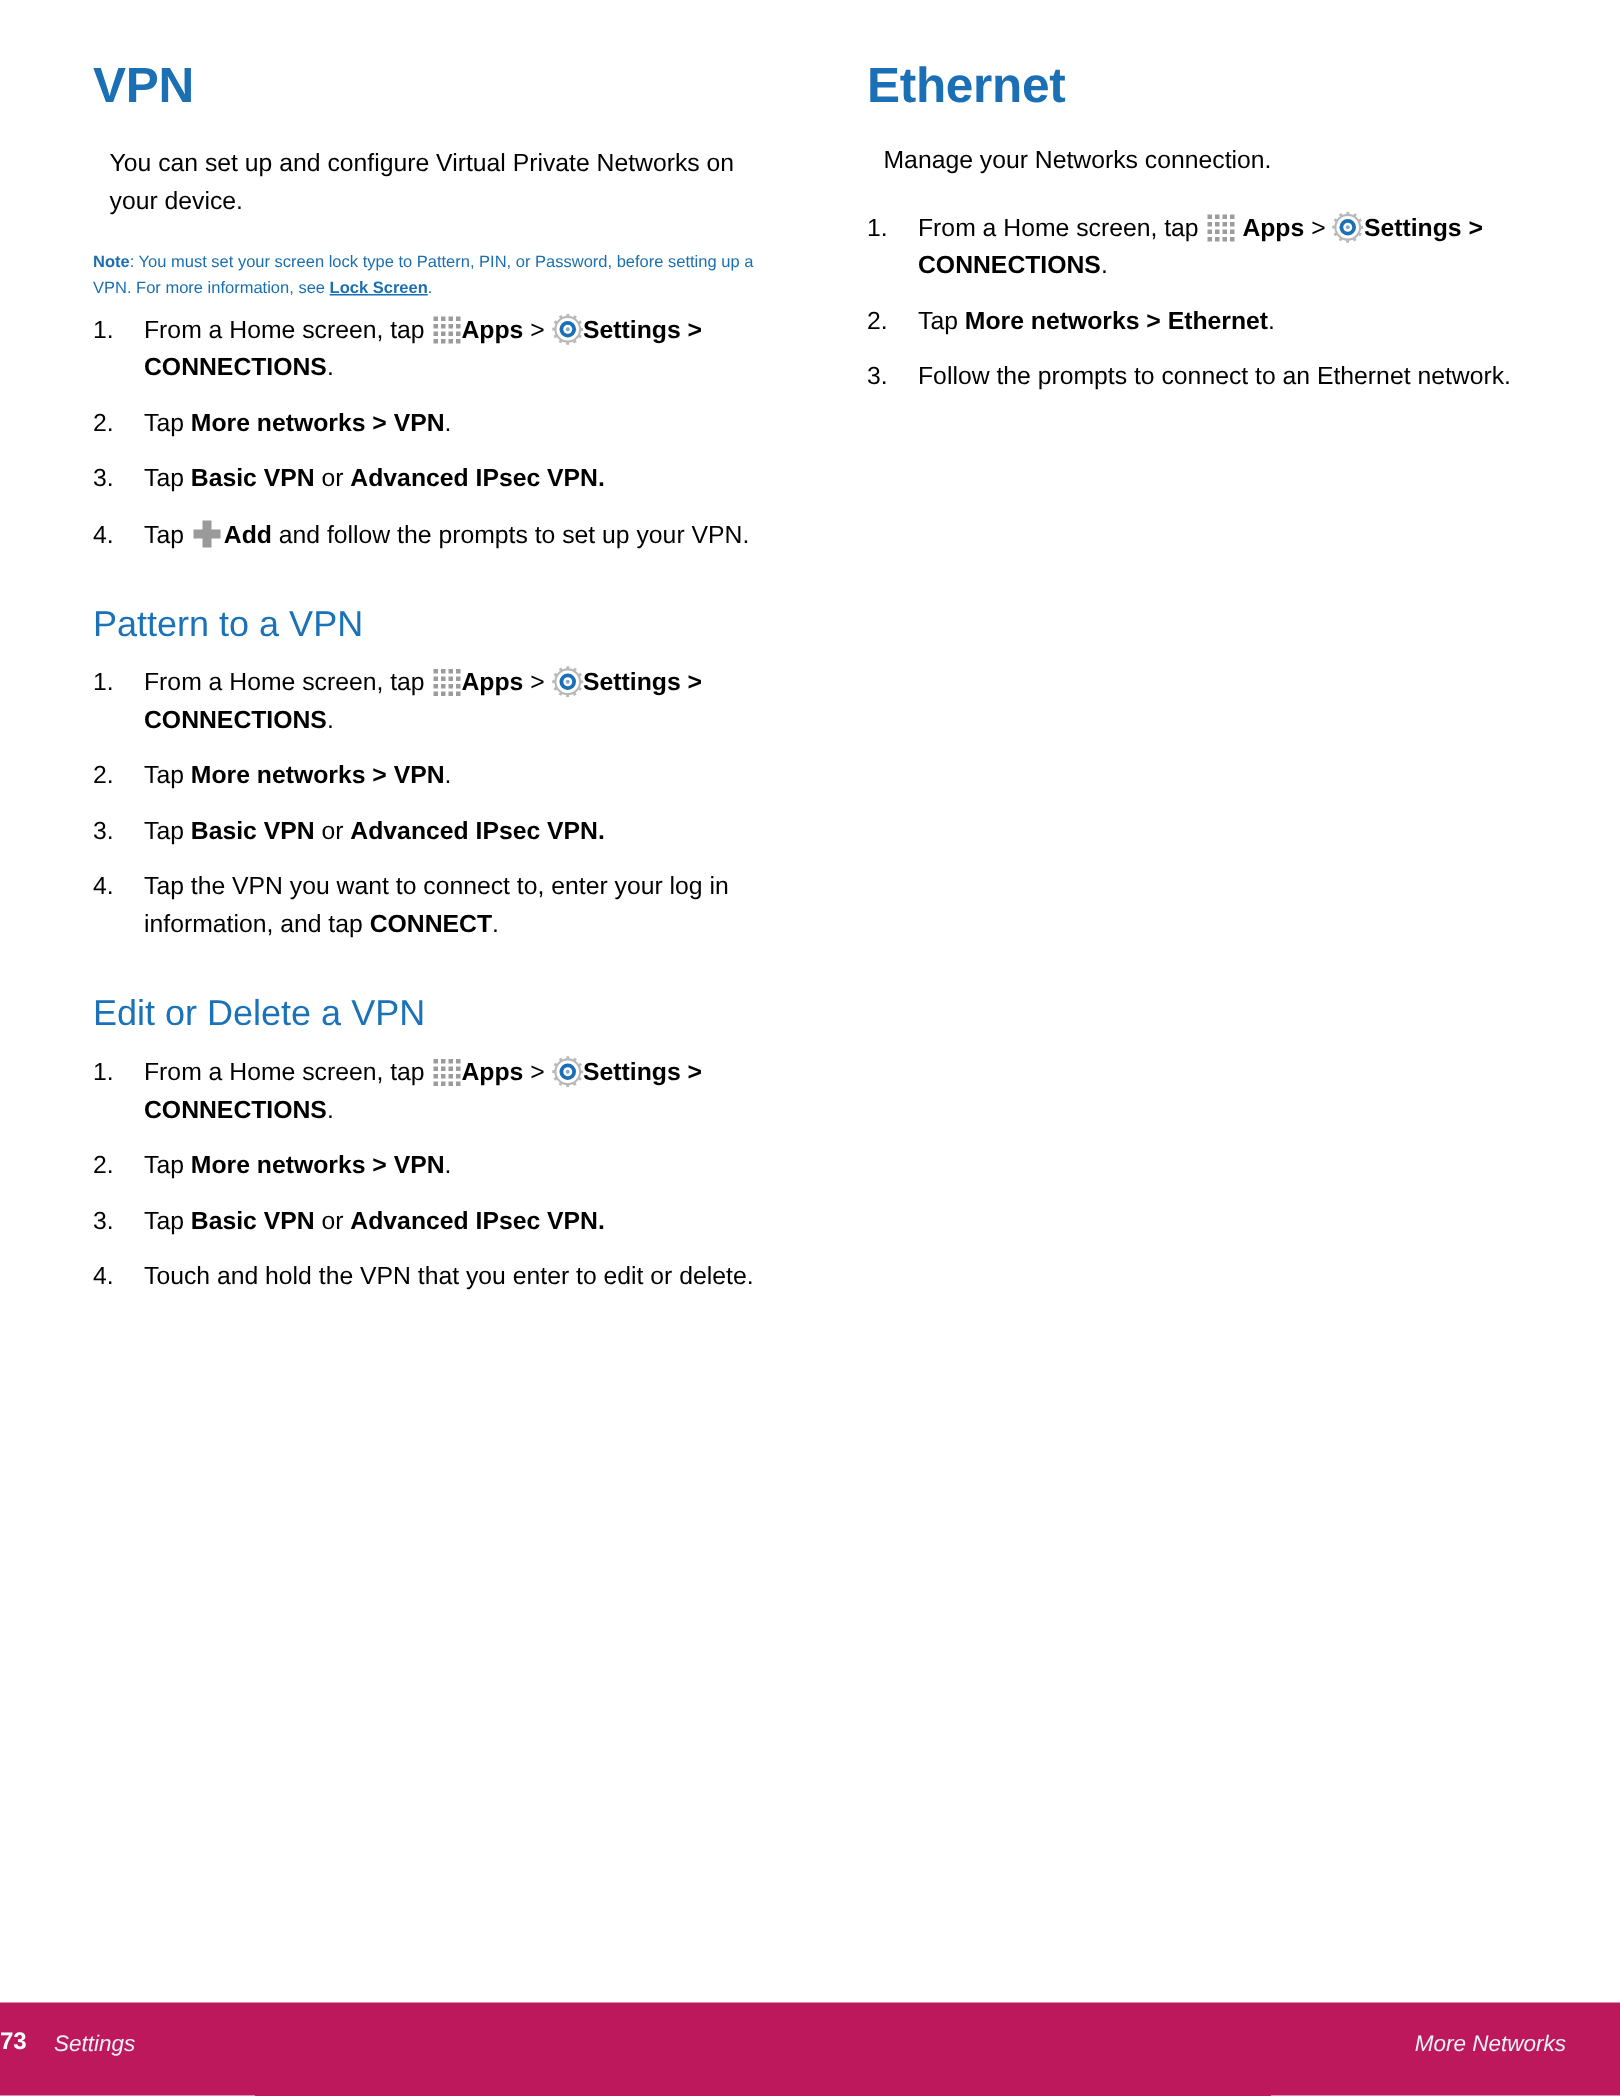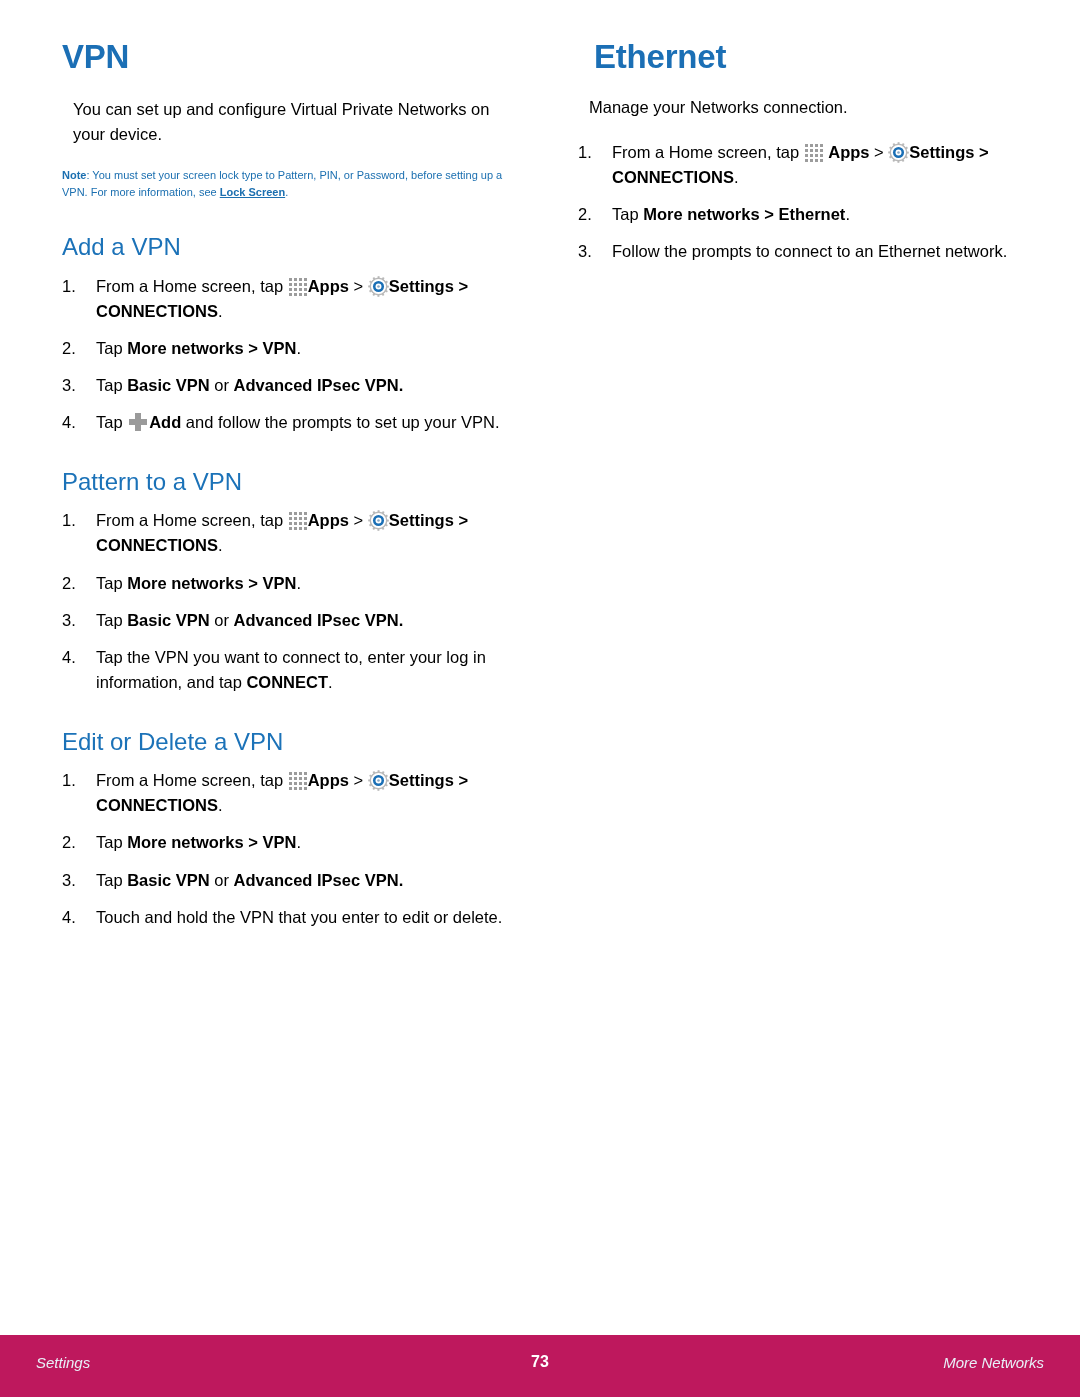--- a/index.html
+++ b/index.html
@@ -47,21 +47,20 @@
   .h2 {
     color: #1B72B8;
     font-size: 24px;
     font-weight: normal;
     line-height: 1.1;
     margin: 34px 0 13px 0;
     letter-spacing: 0px;
   }
   .col-right .h1 {
     margin-bottom: 20px;
-    margin-left: 16px;
   }
 
   
   .body-p {
     color: #000000;
     font-size: 16.5px;
     line-height: 1.52;
     margin: 0 0 20px 11px;
   }
   .note-p {
@@ -176,21 +175,20 @@
     top: 19px;
     font-size: 15px;
     font-style: italic;
     color: #e8f0f8;
   }
   .footer-center {
     position: absolute;
     left: 0;
     right: 0;
     top: 18px;
-    text-align: center;
     font-size: 16px;
     font-weight: bold;
     color: #ffffff;
   }
   .footer-right {
     position: absolute;
     right: 36px;
     top: 19px;
     font-size: 15px;
     font-style: italic;
@@ -204,21 +202,20 @@
 
   <div class="columns">
 
     <div class="col col-left">
       <h1 class="h1">VPN</h1>
       <p class="body-p">You can set up and configure Virtual Private Networks on your device.</p>
       <p class="note-p">
         <b>Note</b><span>: You must set your screen lock type to Pattern, PIN, or Password, before setting up a VPN. For more information, see </span><a class="note-link" href="#">Lock Screen</a><span>.</span>
       </p>
       <div id="left-sections">
-          <div class="h2">Add a VPN</div>
           <ol class="steps">
             <li><span>From a Home screen, tap </span><span class="apps-icon"><i class="r0 c0"></i><i class="r0 c1"></i><i class="r0 c2"></i><i class="r0 c3"></i><i class="r1 c0"></i><i class="r1 c1"></i><i class="r1 c2"></i><i class="r1 c3"></i><i class="r2 c0"></i><i class="r2 c1"></i><i class="r2 c2"></i><i class="r2 c3"></i><i class="r3 c0"></i><i class="r3 c1"></i><i class="r3 c2"></i><i class="r3 c3"></i></span><b>Apps</b><span>  &gt; </span><span class="gear-icon"><svg viewBox="0 0 24 24" width="21" height="21">
                   <g>
                     <rect x="11" y="0.2" width="2.2" height="4.6" fill="#b9b9b9" transform="rotate(0 12 12)"></rect>
                     <rect x="11" y="0.2" width="2.2" height="4.6" fill="#b9b9b9" transform="rotate(29.999999999999996 12 12)"></rect>
                     <rect x="11" y="0.2" width="2.2" height="4.6" fill="#b9b9b9" transform="rotate(59.99999999999999 12 12)"></rect>
                     <rect x="11" y="0.2" width="2.2" height="4.6" fill="#b9b9b9" transform="rotate(90 12 12)"></rect>
                     <rect x="11" y="0.2" width="2.2" height="4.6" fill="#b9b9b9" transform="rotate(119.99999999999999 12 12)"></rect>
                     <rect x="11" y="0.2" width="2.2" height="4.6" fill="#b9b9b9" transform="rotate(150.00000000000003 12 12)"></rect>
                     <rect x="11" y="0.2" width="2.2" height="4.6" fill="#b9b9b9" transform="rotate(180 12 12)"></rect>

